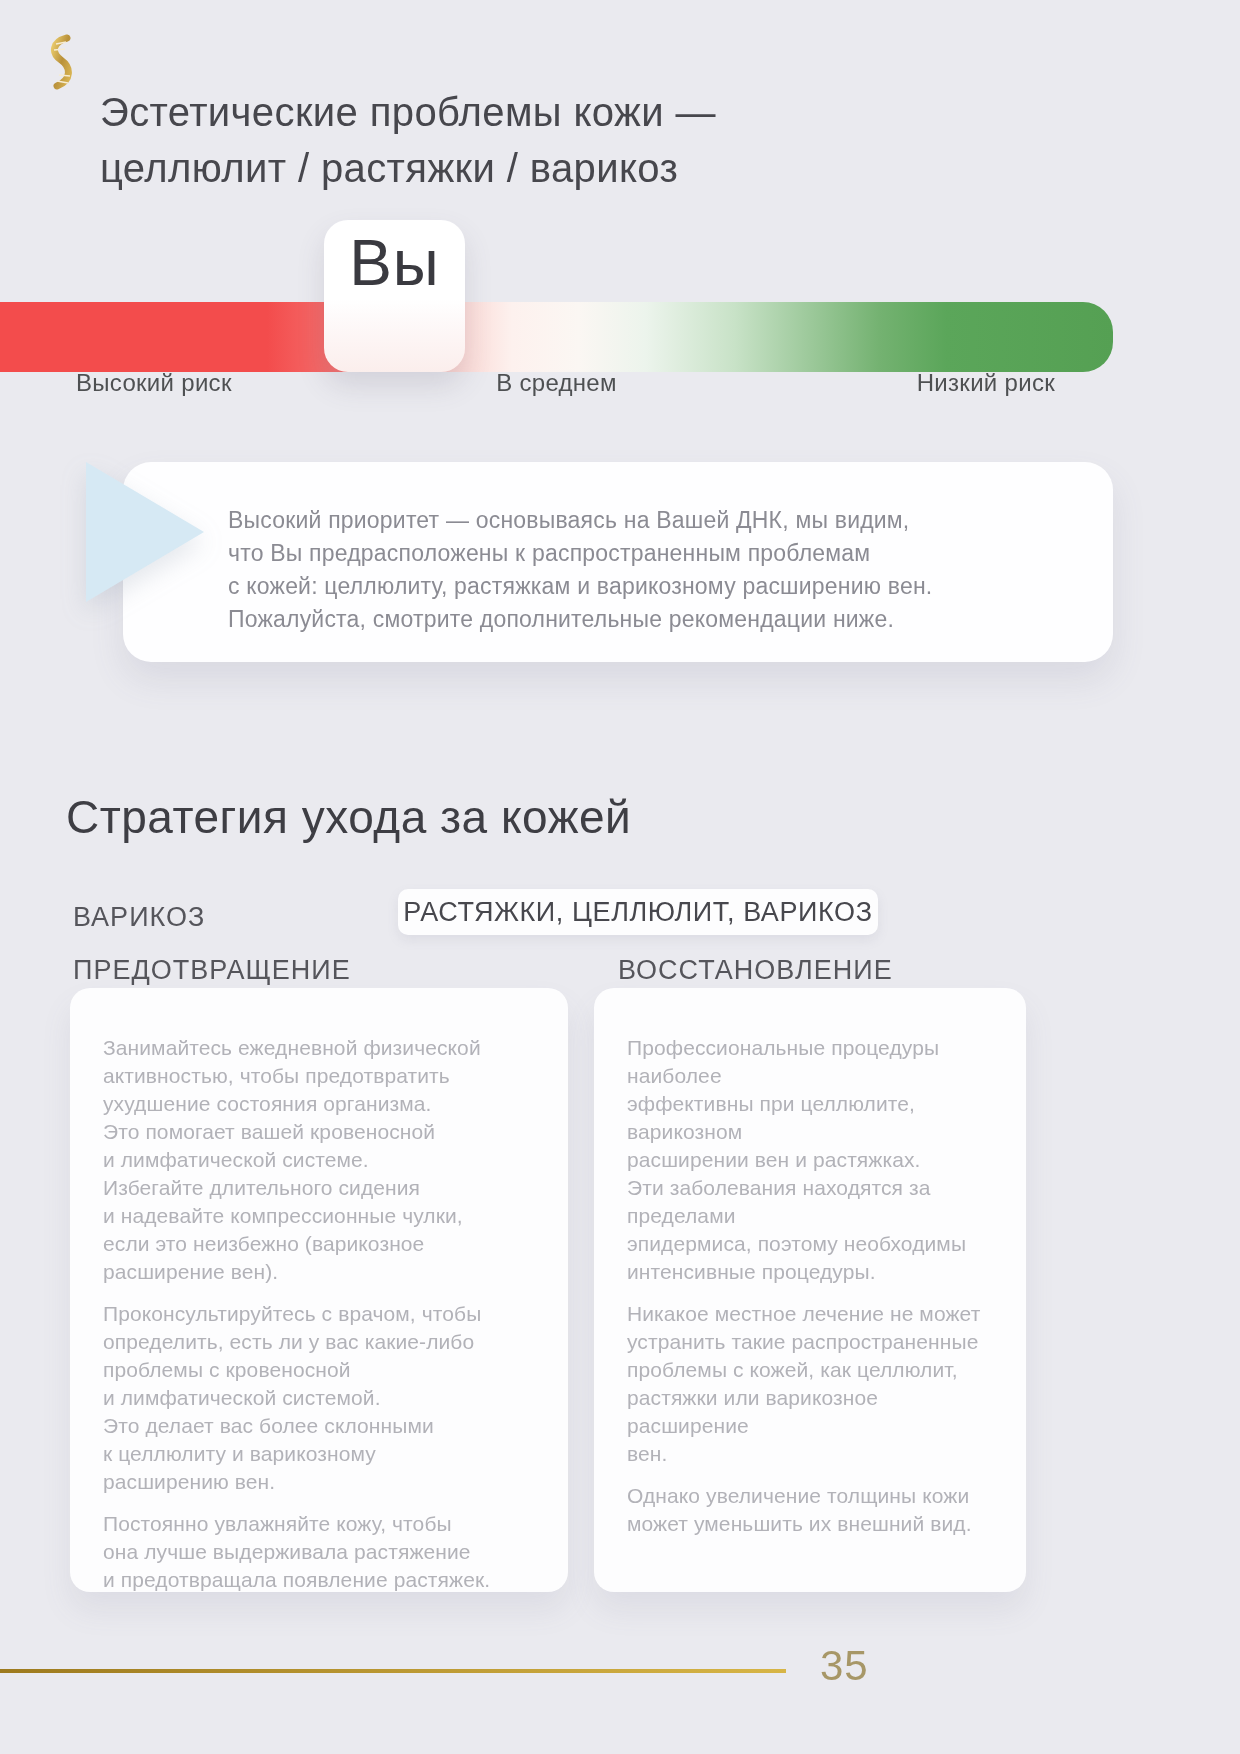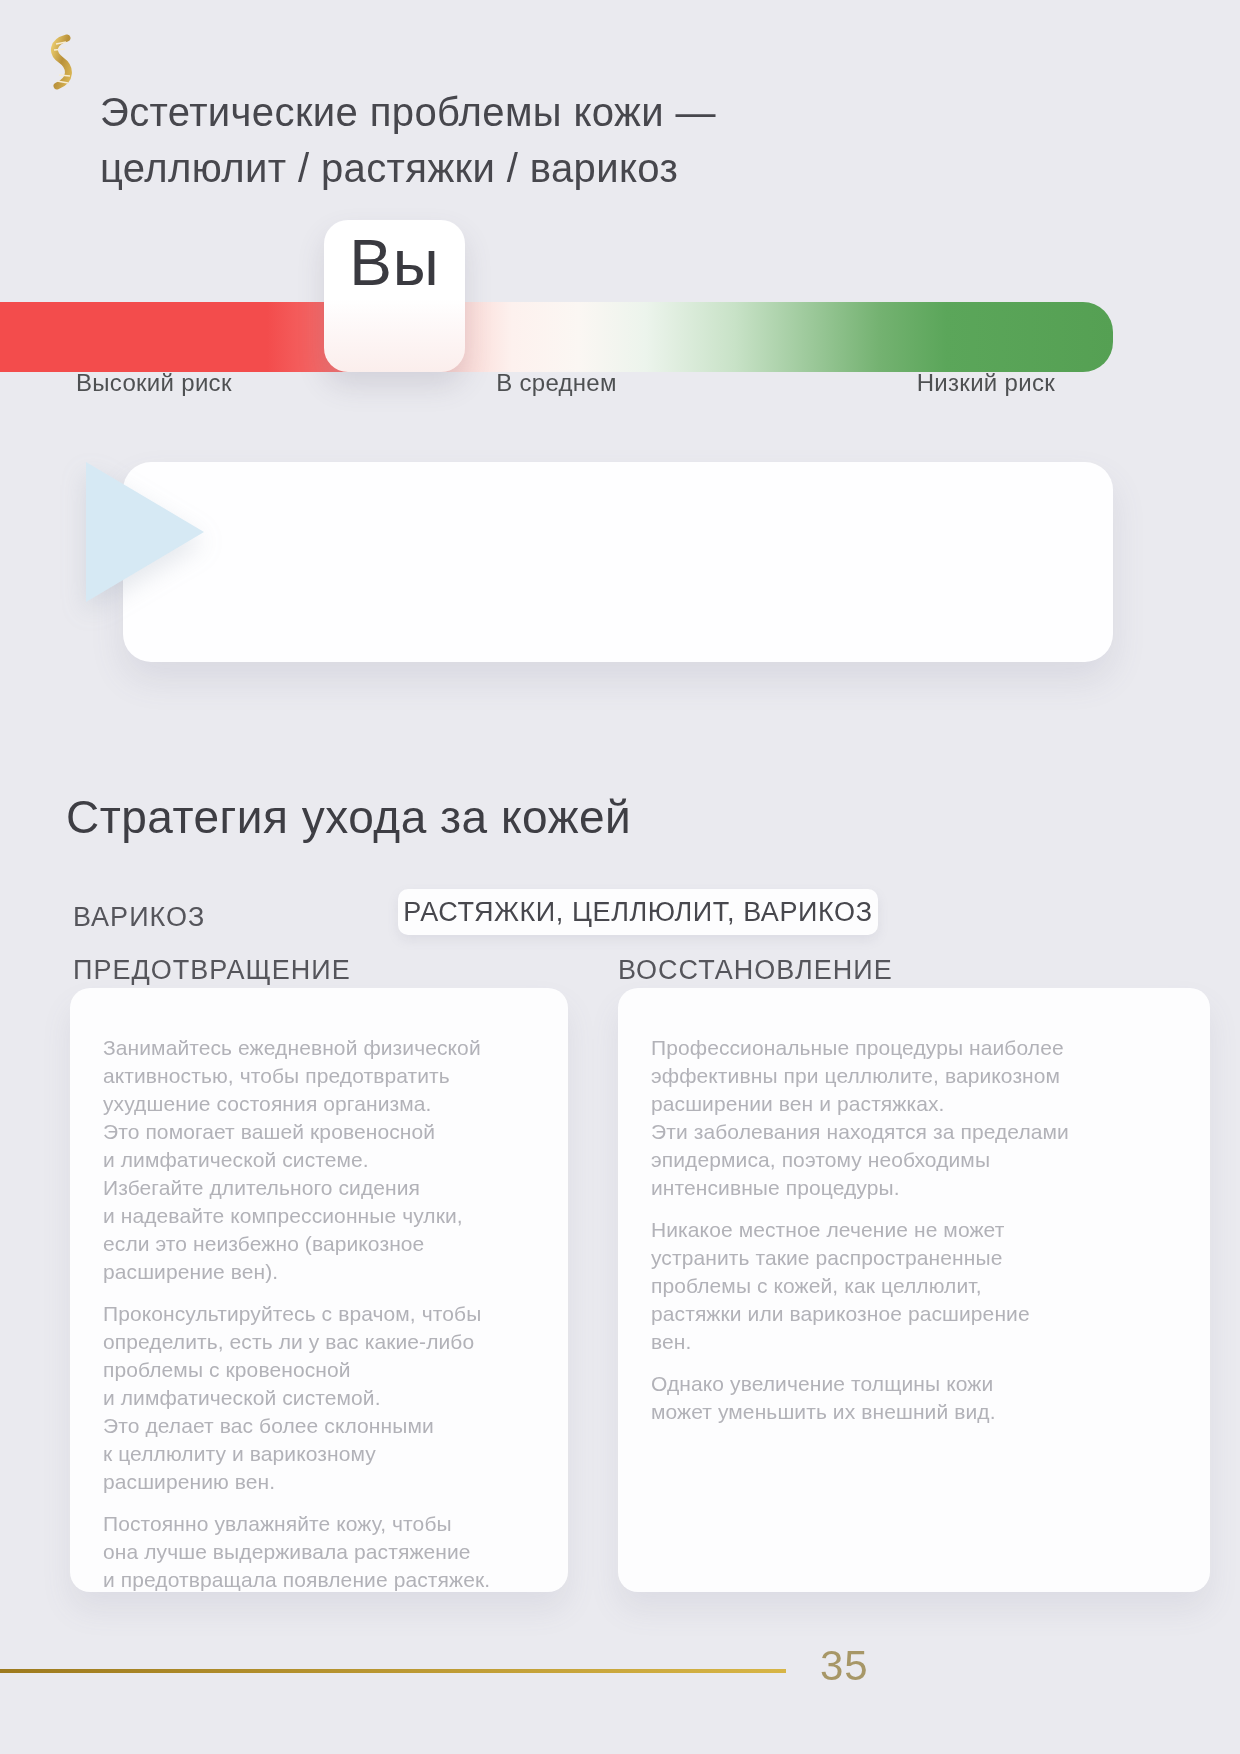--- a/index.html
+++ b/index.html
@@ -84,21 +84,21 @@
   }
 
   
   .card{
     position:absolute;top:988px;height:604px;background:#fdfdfe;
     border-radius:20px;box-shadow:0 18px 30px rgba(110,110,140,.10);
     box-sizing:border-box;padding:46px 28px 14px 33px;
     font-size:21px;line-height:28px;color:#b2b2b8;letter-spacing:.1px;
   }
   .card.left{left:70px;width:498px;}
-  .card.right{left:618px;width:592px;}
+  .card.right{left:594px;width:432px;}
   .card p{margin:0 0 14px 0;}
 
   
   .footer-line{
     position:absolute;left:0;top:1669px;width:786px;height:4px;
     background:linear-gradient(90deg,#9d7a1e,#d7b546);
   }
   .page-number{
     position:absolute;left:820px;top:1642px;
     font-size:42px;font-weight:300;color:#a79767;letter-spacing:1px;
@@ -130,20 +130,24 @@
     <span class="bar-label high">Высокий риск</span>
     <span class="bar-label mid">В среднем</span>
     <span class="bar-label low">Низкий риск</span>
   </div>
   <div class="marker">
     <span class="marker-text">Вы</span>
   </div>
 
   <div class="callout-card"></div>
   <div class="callout-triangle"></div>
+  <div class="callout-text pre">Высокий приоритет — основываясь на Вашей ДНК, мы видим,
+что Вы предрасположены к распространенным проблемам
+с кожей: целлюлиту, растяжкам и варикозному расширению вен.
+Пожалуйста, смотрите дополнительные рекомендации ниже.</div>
 
   <div class="h2">Стратегия ухода за кожей</div>
 
   <div class="row-label problem-label">ВАРИКОЗ</div>
   <div class="problem-pill">
     <span>РАСТЯЖКИ, ЦЕЛЛЮЛИТ, ВАРИКОЗ</span>
   </div>
 
   <div class="row-label prevention-label">ПРЕДОТВРАЩЕНИЕ</div>
   <div class="row-label recovery-label">ВОССТАНОВЛЕНИЕ</div>

